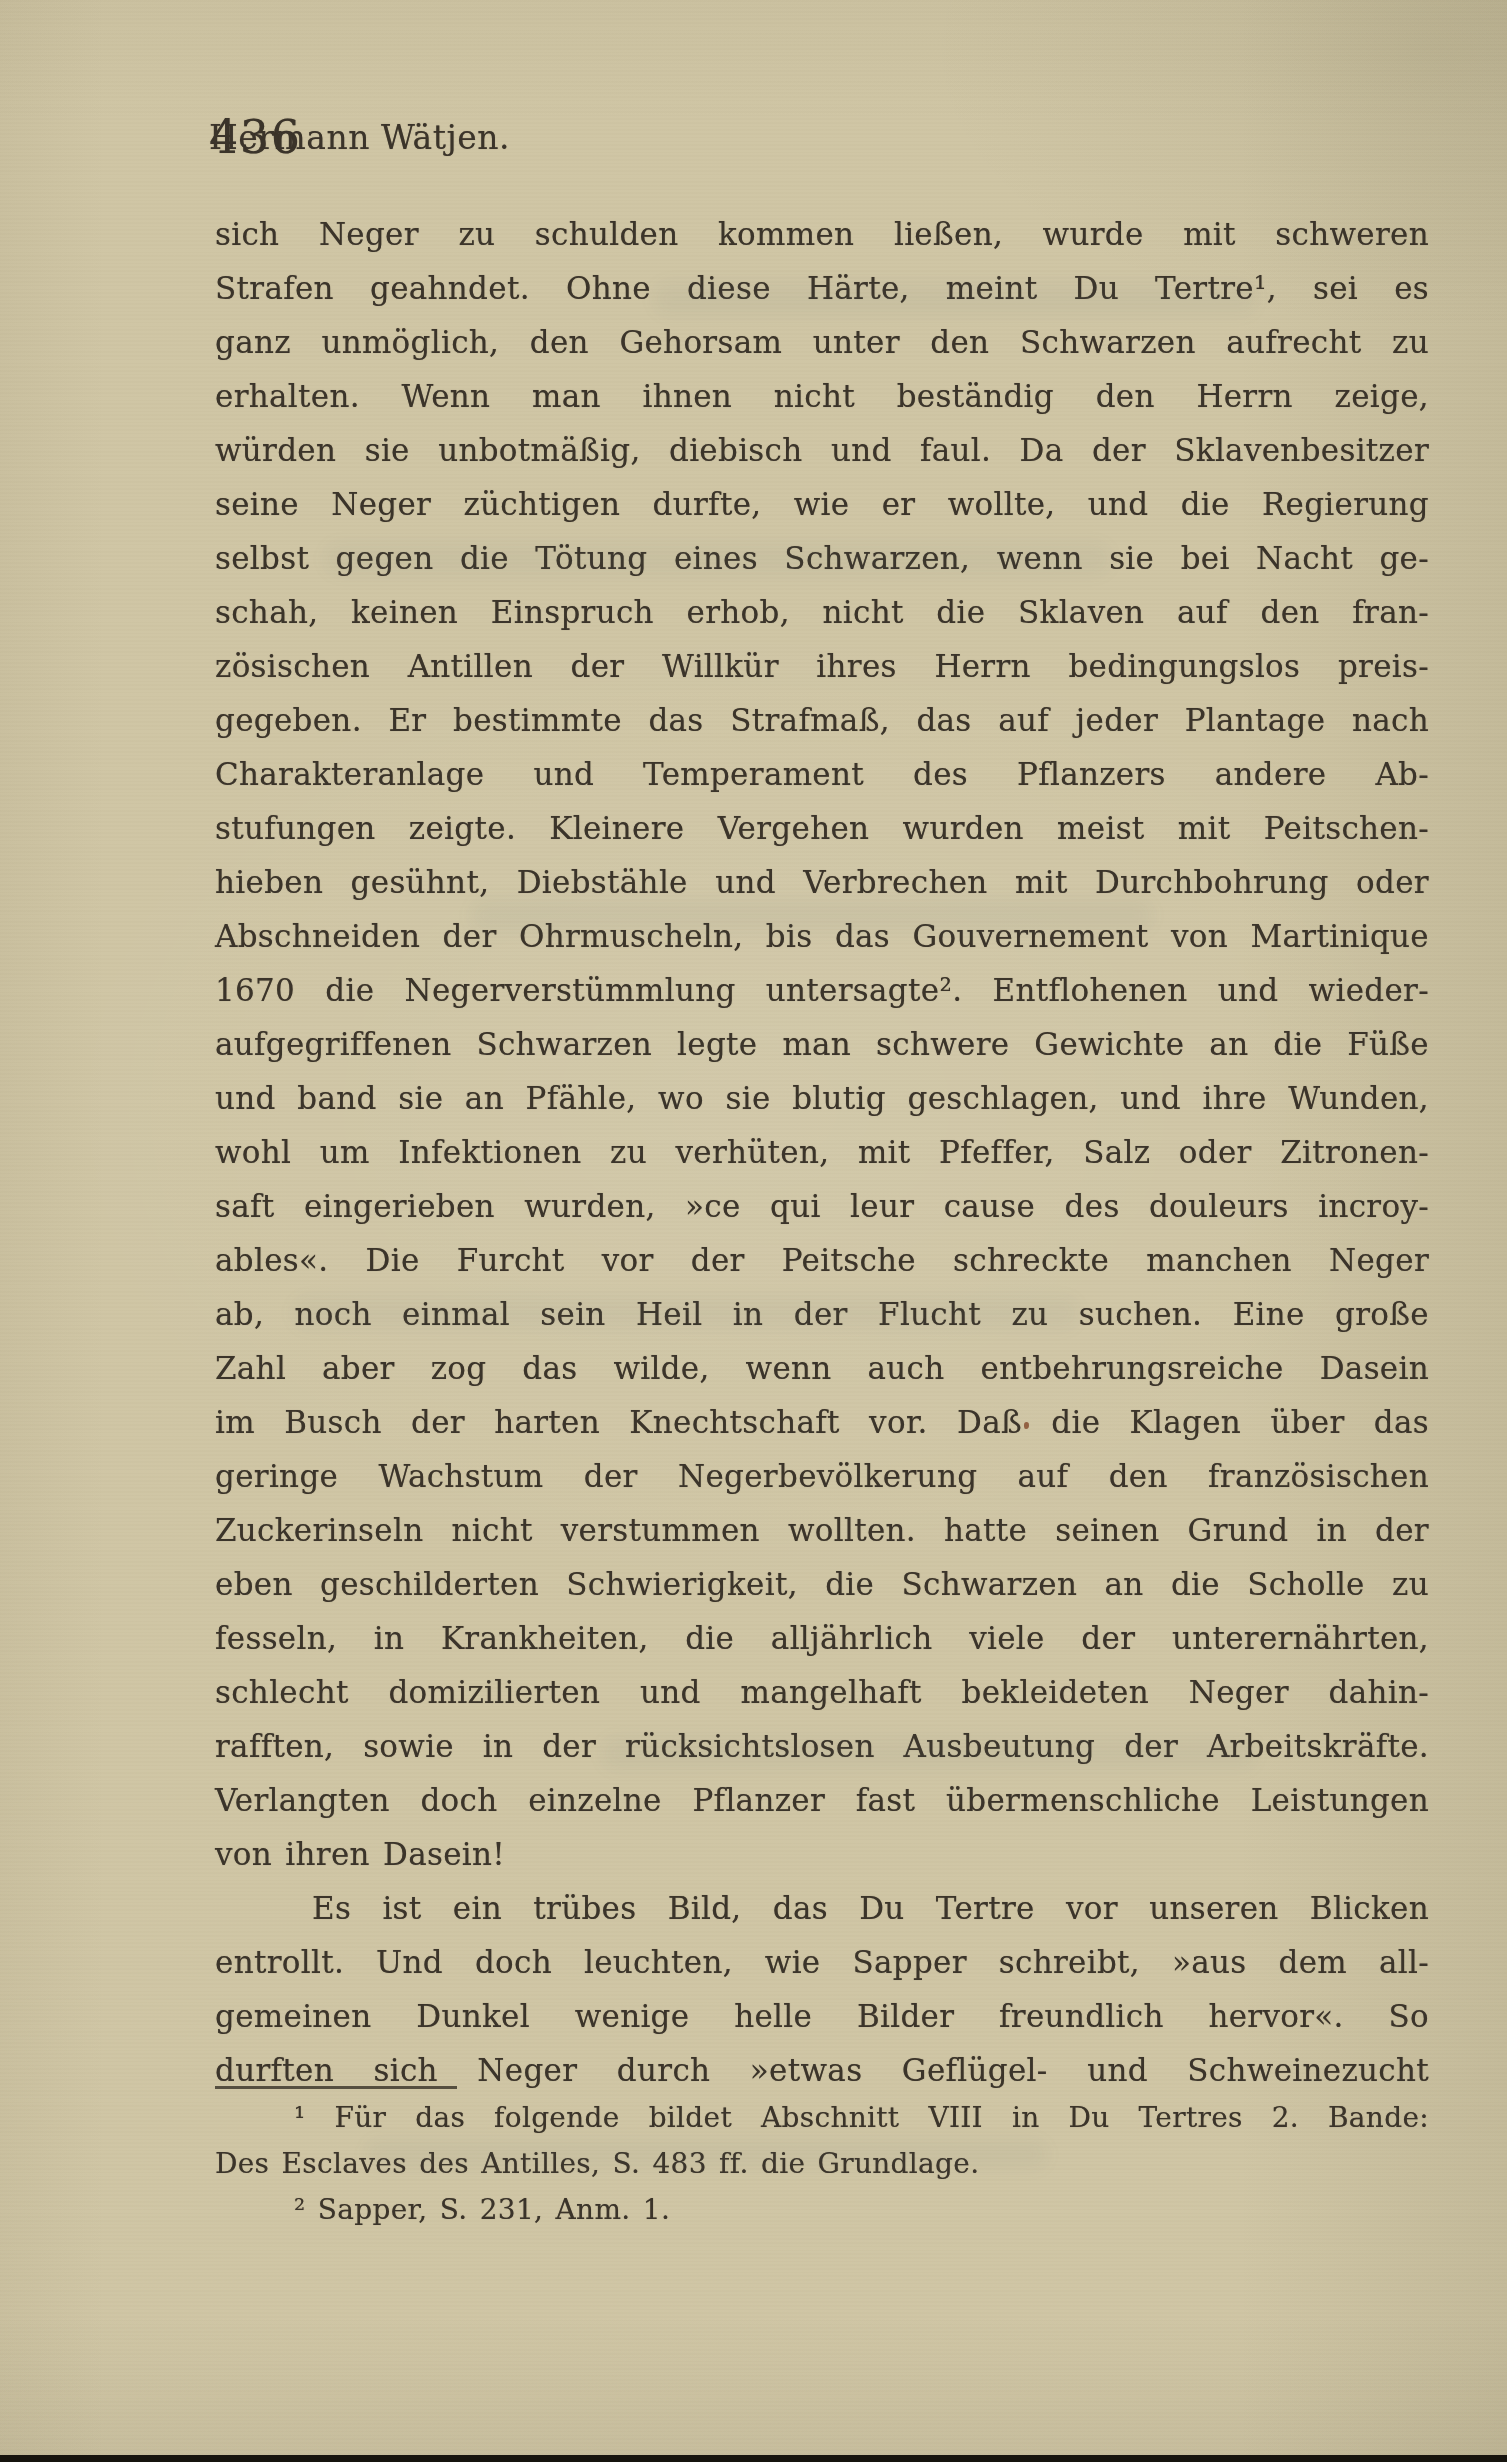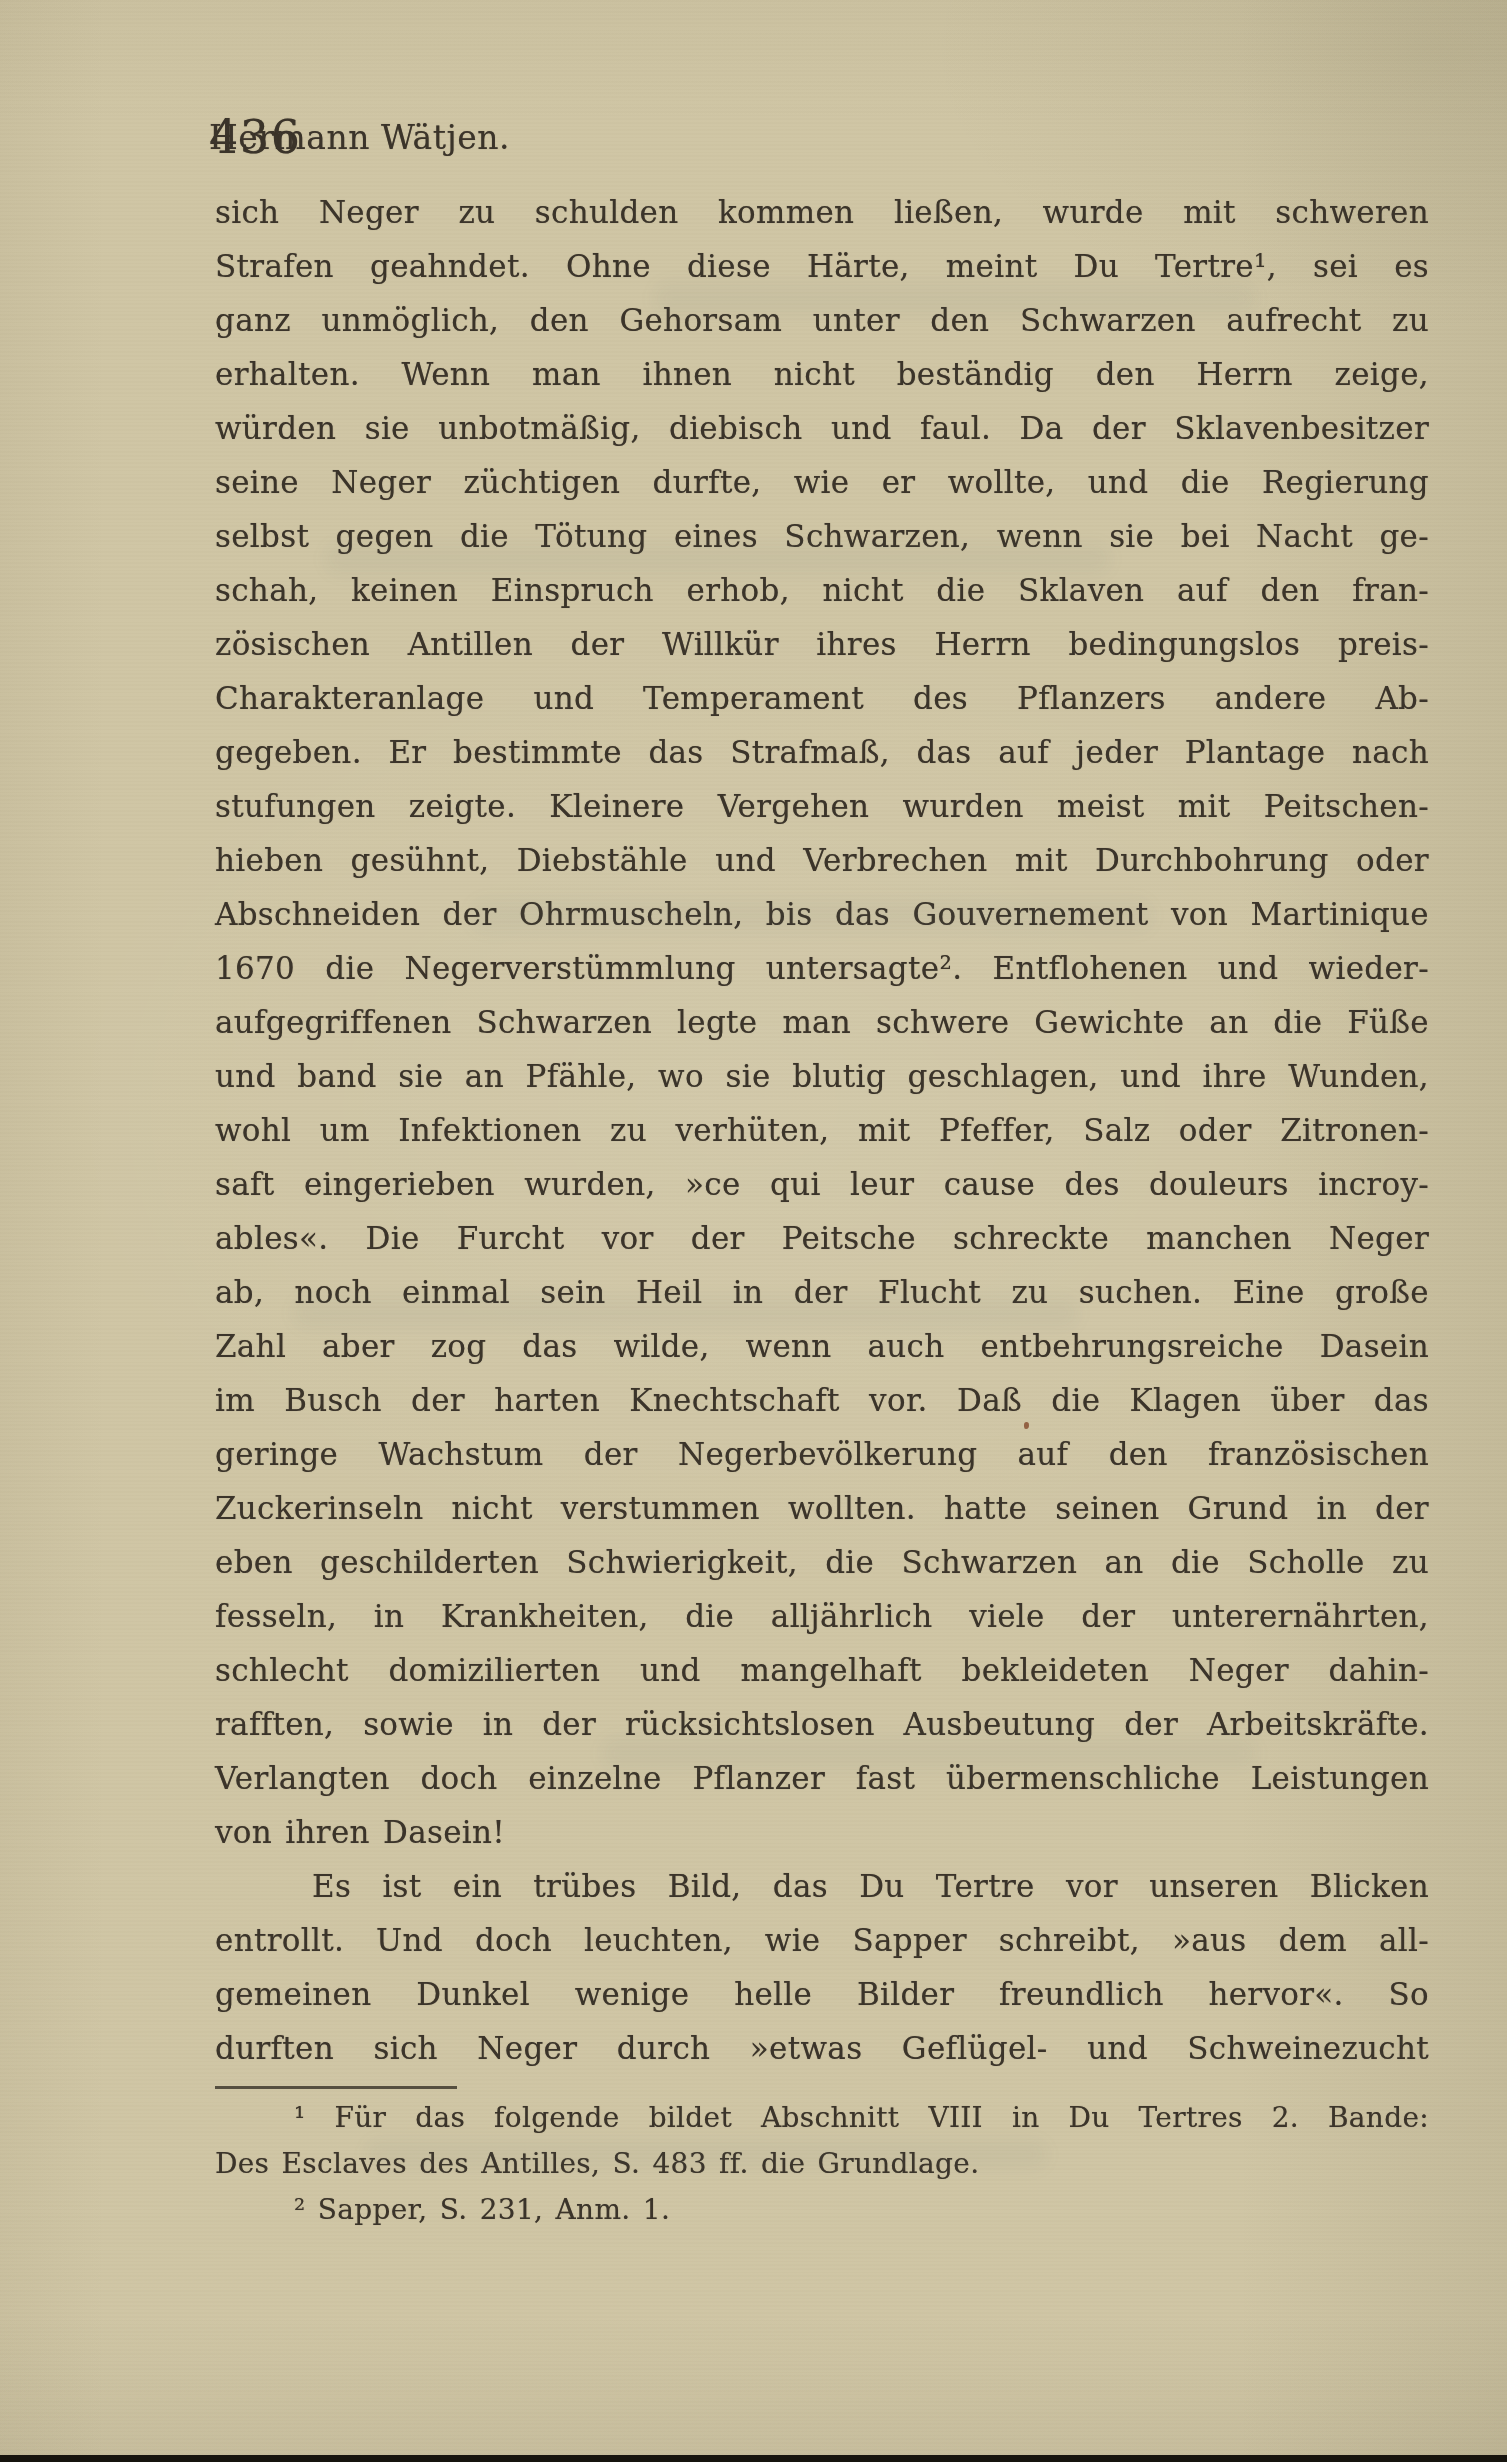--- a/index.html
+++ b/index.html
@@ -34,21 +34,21 @@
   .running-title {
     position: absolute; left: 0; top: 0;
     width: 100%;
     text-align: left;
     font-size: 33px;
     letter-spacing: 0.5px;
     text-shadow: 0 0 0.7px rgba(55,48,38,.55);
   }
   .body-text {
     position: absolute;
-    left: 215px; top: 185px;
+    left: 215px; top: 207px;
     width: 1214px;
   }
   .line {
     height: 54px;
     line-height: 54px;
     font-size: 31px;
     letter-spacing: 0.3px;
     word-spacing: 3.1px;
     white-space: normal;
     text-shadow: 0 0 0.7px rgba(55,48,38,.50);
@@ -115,22 +115,22 @@
   <main class="body-text">
       <div class="line just">sich Neger zu schulden kommen ließen, wurde mit schweren</div>
       <div class="line just">Strafen geahndet.  Ohne diese Härte, meint Du Tertre¹, sei es</div>
       <div class="line just">ganz unmöglich, den Gehorsam unter den Schwarzen aufrecht zu</div>
       <div class="line just">erhalten.  Wenn man ihnen nicht beständig den Herrn zeige,</div>
       <div class="line just">würden sie unbotmäßig, diebisch und faul.  Da der Sklavenbesitzer</div>
       <div class="line just">seine Neger züchtigen durfte, wie er wollte, und die Regierung</div>
       <div class="line just">selbst gegen die Tötung eines Schwarzen, wenn sie bei Nacht ge-</div>
       <div class="line just">schah, keinen Einspruch erhob, nicht die Sklaven auf den fran-</div>
       <div class="line just">zösischen Antillen der Willkür ihres Herrn bedingungslos preis-</div>
+      <div class="line just">gegeben.  Er bestimmte das Strafmaß, das auf jeder Plantage nach</div>
       <div class="line just">Charakteranlage und Temperament des Pflanzers andere Ab-</div>
-      <div class="line just">gegeben.  Er bestimmte das Strafmaß, das auf jeder Plantage nach</div>
       <div class="line just">stufungen zeigte.  Kleinere Vergehen wurden meist mit Peitschen-</div>
       <div class="line just">hieben gesühnt, Diebstähle und Verbrechen mit Durchbohrung oder</div>
       <div class="line just">Abschneiden der Ohrmuscheln, bis das Gouvernement von Martinique</div>
       <div class="line just">1670 die Negerverstümmlung untersagte².  Entflohenen und wieder-</div>
       <div class="line just">aufgegriffenen Schwarzen legte man schwere Gewichte an die Füße</div>
       <div class="line just">und band sie an Pfähle, wo sie blutig geschlagen, und ihre Wunden,</div>
       <div class="line just">wohl um Infektionen zu verhüten, mit Pfeffer, Salz oder Zitronen-</div>
       <div class="line just">saft eingerieben wurden, »ce qui leur cause des douleurs incroy-</div>
       <div class="line just">ables«.  Die Furcht vor der Peitsche schreckte manchen Neger</div>
       <div class="line just">ab, noch einmal sein Heil in der Flucht zu suchen.  Eine große</div>

